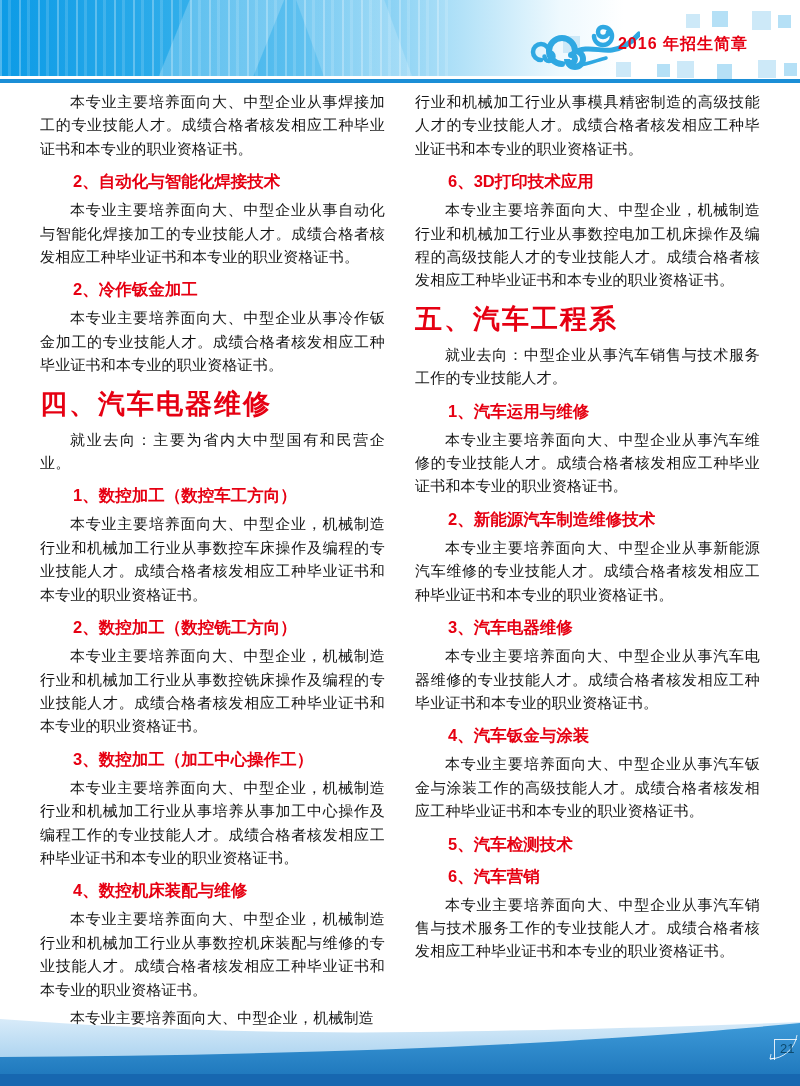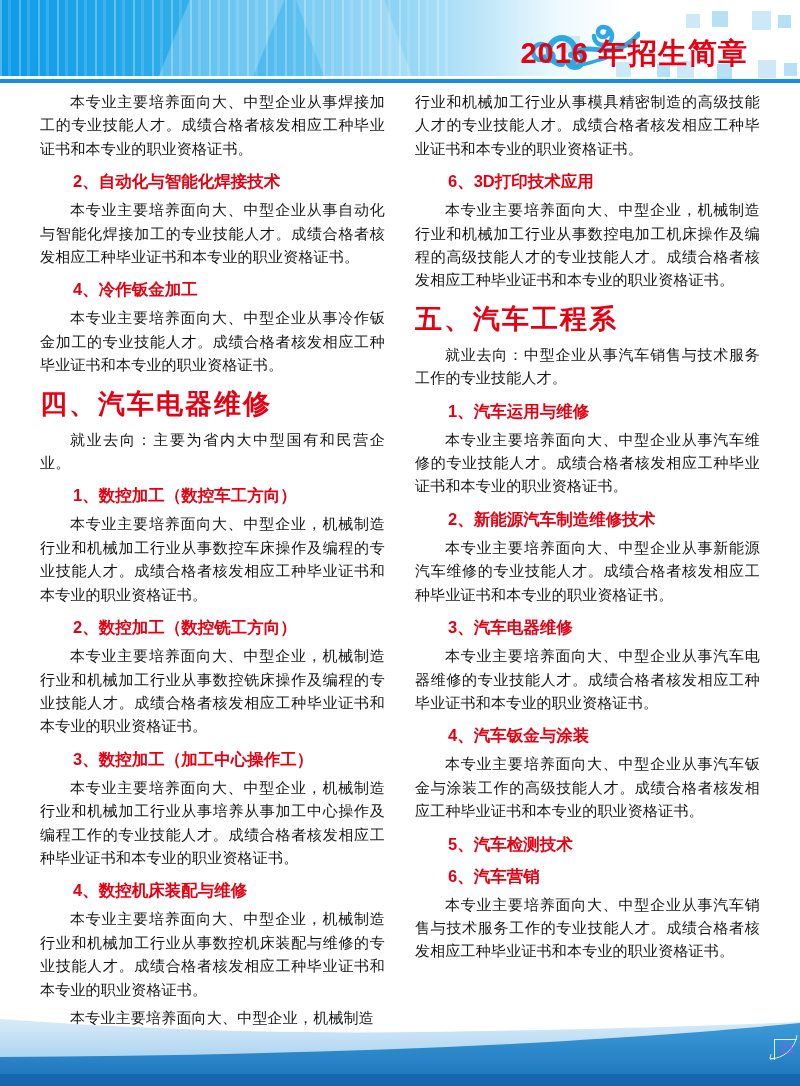--- a/index.html
+++ b/index.html
@@ -22,21 +22,21 @@
     content:"";position:absolute;top:0;left:0;width:70%;height:100%;
     background:
       linear-gradient(112deg,rgba(255,255,255,0) 32%,rgba(255,255,255,.22) 32.2% 48%,rgba(255,255,255,0) 48.2%),
       linear-gradient(70deg,rgba(255,255,255,0) 55%,rgba(255,255,255,.18) 55.2% 70%,rgba(255,255,255,0) 70.2%);
   }
   .rule{position:absolute;top:79px;left:0;width:800px;height:4px;background:#1b8ed6;}
   .sq{position:absolute;background:#cde9f8;}
   .sq.d{background:#b5e0f6;}
   .hdr-title{
     position:absolute;top:34px;right:52px;
-    font-size:29px;font-weight:bold;letter-spacing:1px;color:#e60012;
+    font-size:16px;font-weight:bold;letter-spacing:1px;color:#e60012;
   }
   .cloud{position:absolute;left:528px;top:20px;}
   
   .cols{position:absolute;top:90px;left:40px;width:720px;display:flex;gap:30px;}
   .col{width:352px;}
   .para{
     font-size:15px;line-height:23.4px;text-align:justify;text-indent:2em;
     margin:0 0 5px 0;letter-spacing:.2px;
   }
   .para.no-indent{text-indent:0;}
@@ -47,21 +47,21 @@
   .secth{
     color:#e60012;font-weight:bold;font-size:27px;line-height:34px;
     text-align:left;margin:10px 0 7px 0;letter-spacing:2px;text-indent:0;
   }
   
   .ftr{position:absolute;left:0;bottom:0;width:800px;height:84px;}
   .pn-box{
     position:absolute;right:3px;bottom:26px;width:23px;height:21px;
     border-left:1px solid rgba(255,255,255,.85);
     border-top:1px solid rgba(255,255,255,.85);
-    color:#8b5cf6;font-size:13px;padding:1px 0 0 5px;box-sizing:border-box;
+    color:#0c4a6e;font-size:13px;padding:1px 0 0 5px;box-sizing:border-box;
   }
   .pn-arc{position:absolute;right:2px;bottom:24px;}
 </style>
 </head>
 <body>
 
 <div class="hdr">
   <div class="band"></div>
 
   <div class="sq" style="left:686px;top:14px;width:14px;height:14px;"></div>
@@ -88,21 +88,21 @@
 
   <div class="hdr-title">2016 年招生简章</div>
   <div class="rule"></div>
 </div>
 
 <div class="cols">
   <div class="col" id="col-left">
       <div class="para">本专业主要培养面向大、中型企业从事焊接加工的专业技能人才。成绩合格者核发相应工种毕业证书和本专业的职业资格证书。</div>
       <div class="subh">2、自动化与智能化焊接技术</div>
       <div class="para">本专业主要培养面向大、中型企业从事自动化与智能化焊接加工的专业技能人才。成绩合格者核发相应工种毕业证书和本专业的职业资格证书。</div>
-      <div class="subh">4、冷作钣金加工</div>
+      <div class="subh">2、冷作钣金加工</div>
       <div class="para">本专业主要培养面向大、中型企业从事冷作钣金加工的专业技能人才。成绩合格者核发相应工种毕业证书和本专业的职业资格证书。</div>
       <div class="secth">四、汽车电器维修</div>
       <div class="para">就业去向：主要为省内大中型国有和民营企业。</div>
       <div class="subh">1、数控加工（数控车工方向）</div>
       <div class="para">本专业主要培养面向大、中型企业，机械制造行业和机械加工行业从事数控车床操作及编程的专业技能人才。成绩合格者核发相应工种毕业证书和本专业的职业资格证书。</div>
       <div class="subh">2、数控加工（数控铣工方向）</div>
       <div class="para">本专业主要培养面向大、中型企业，机械制造行业和机械加工行业从事数控铣床操作及编程的专业技能人才。成绩合格者核发相应工种毕业证书和本专业的职业资格证书。</div>
       <div class="subh">3、数控加工（加工中心操作工）</div>
       <div class="para">本专业主要培养面向大、中型企业，机械制造行业和机械加工行业从事培养从事加工中心操作及编程工作的专业技能人才。成绩合格者核发相应工种毕业证书和本专业的职业资格证书。</div>
       <div class="subh">4、数控机床装配与维修</div>

